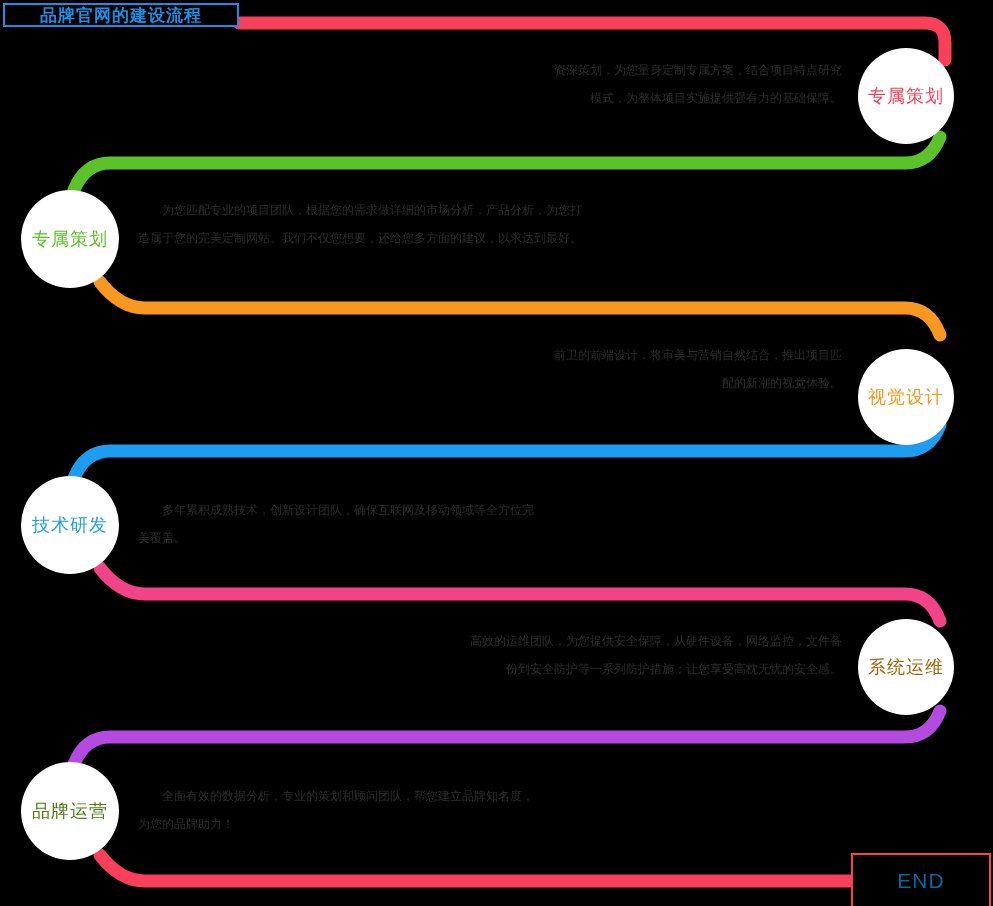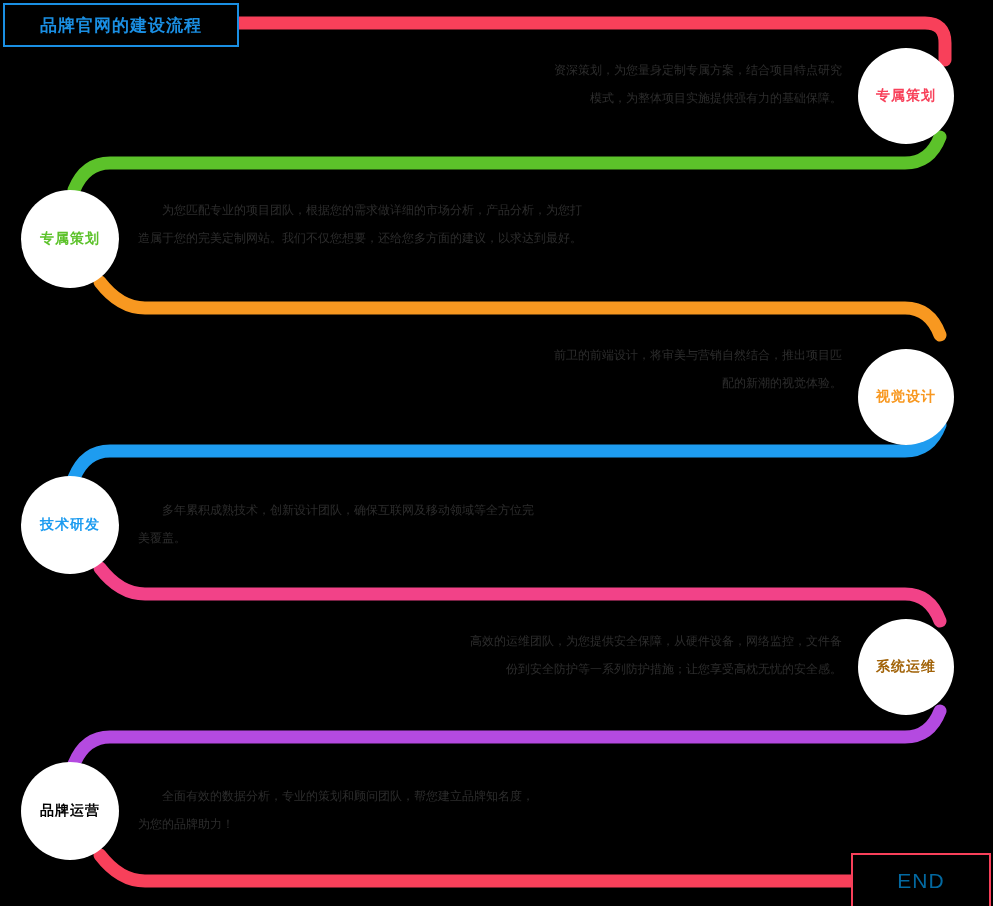--- a/index.html
+++ b/index.html
@@ -9,21 +9,21 @@
     font-family:"Liberation Sans","DejaVu Sans",sans-serif;
     background:#000000;
   }
   #stage{position:absolute;left:0;top:0;width:993px;height:906px;}
 
   
   #flow-svg{position:absolute;left:0;top:0;width:993px;height:906px;}
 
   
   .title-box{
-    position:absolute;left:3px;top:3px;width:236px;height:44px;
+    position:absolute;left:3px;top:3px;width:236px;height:24px;
     border:2px solid #1a8fe3;
     box-sizing:border-box;
     display:flex;align-items:center;justify-content:center;
     color:#1a8fe3;font-size:17px;font-weight:bold;letter-spacing:1px;
     background:#000;
     z-index:6;
   }
   
   .end-box{
     position:absolute;left:851px;top:853px;width:140px;height:56px;
@@ -33,21 +33,21 @@
     color:#0369a1;font-size:21px;letter-spacing:1px;
     background:#000;
     z-index:6;
   }
 
   
   .node{
     position:absolute;border-radius:50%;
     background:#ffffff;
     display:flex;align-items:center;justify-content:center;
-    font-size:14px;font-weight:700;letter-spacing:1px;
+    font-size:18px;font-weight:400;letter-spacing:1px;
     z-index:5;
     white-space:nowrap;
   }
   .node-r{width:96px;height:96px;}
   .node-l{width:98px;height:98px;}
 
   
   .desc{
     position:absolute;
     color:#2d2d2d;
@@ -103,21 +103,21 @@
   <div class="node node-l" style="left:21px;top:476px;color:#1e9cf0;">
     <span>技术研发</span>
   </div>
   <div class="desc left-al" style="left:138px;top:496px;width:400px;">多年累积成熟技术，创新设计团队，确保互联网及移动领域等全方位完美覆盖。</div>
 
   <div class="node node-r" style="left:858px;top:619px;color:#a16207;">
     <span>系统运维</span>
   </div>
   <div class="desc right-al" style="left:440px;top:627px;width:402px;">高效的运维团队，为您提供安全保障，从硬件设备，网络监控，文件备份到安全防护等一系列防护措施；让您享受高枕无忧的安全感。</div>
 
-  <div class="node node-l" style="left:21px;top:762px;color:#000000;align-items:center;">
+  <div class="node node-l" style="left:21px;top:762px;color:#4d7c0f;align-items:center;">
     <span>品牌运营</span>
   </div>
   <div class="desc left-al" style="left:138px;top:782px;width:400px;">全面有效的数据分析，专业的策划和顾问团队，帮您建立品牌知名度，为您的品牌助力！</div>
 
   <div class="end-box">
     <span>END</span>
   </div>
 
 </div>
 

